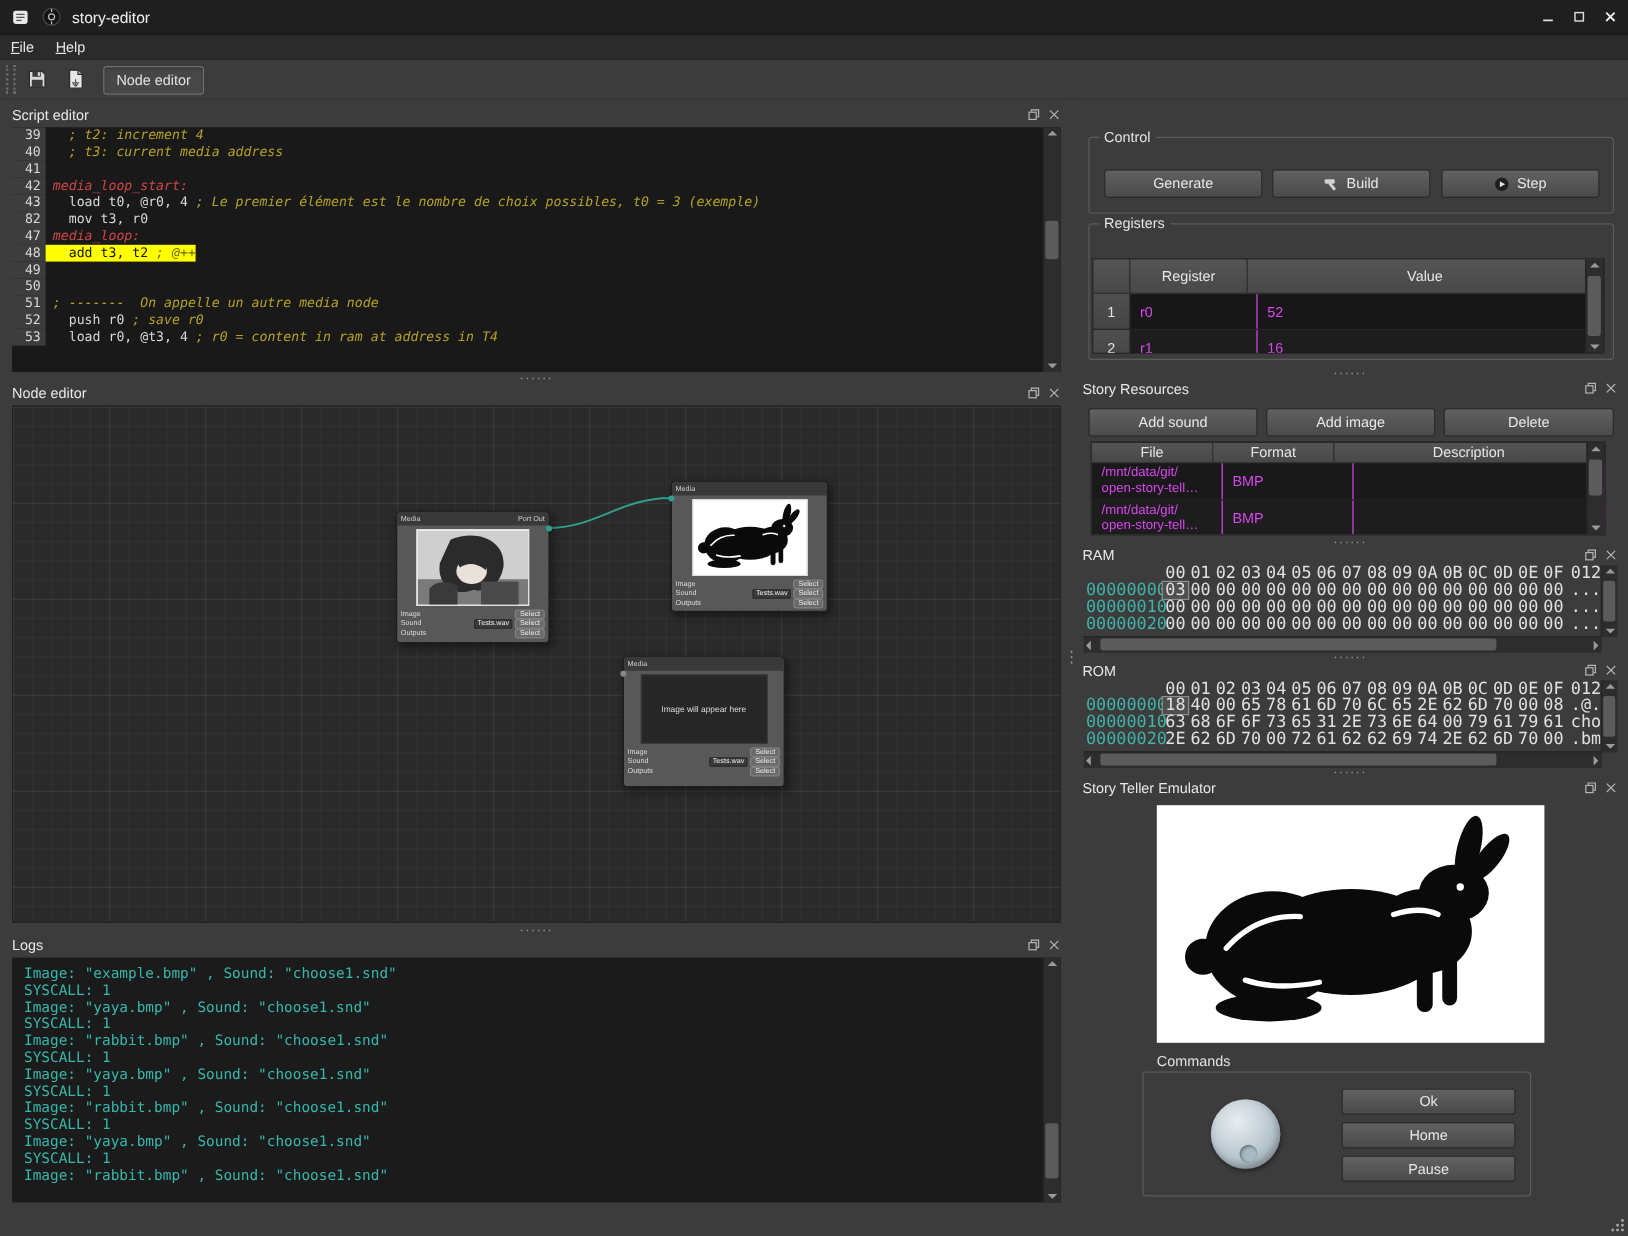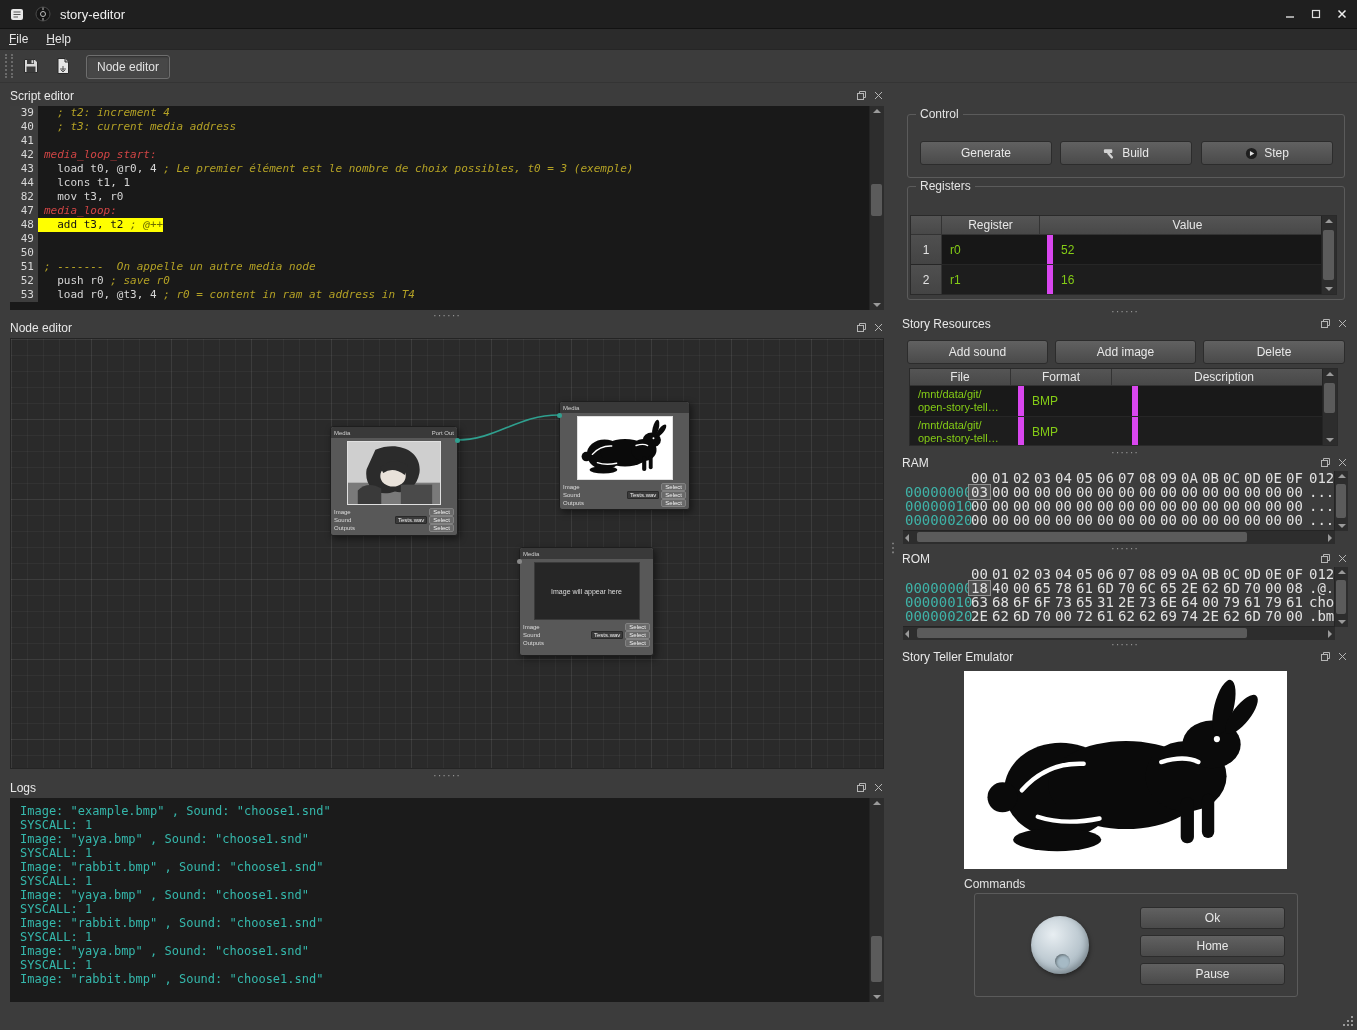--- a/index.html
+++ b/index.html
@@ -73,25 +73,25 @@
   .nr-btn{background:#6a6a6a;border:1px solid #828282;border-radius:2px;padding:0 3px;font-size:6px;color:#f0f0f0;}
   .port{position:absolute;width:5px;height:5px;border-radius:50%;background:#2fa08f;}
   
   .logs-area{position:absolute;left:5px;right:5px;top:20px;bottom:6px;background:#1b1b1b;overflow:hidden;font-family:"DejaVu Sans Mono",monospace;font-size:12px;line-height:14px;color:#35b8ac;padding:6px 0 0 10px;}
   
   .btn{position:absolute;background:linear-gradient(#616161,#4a4a4a);border:1px solid #2c2c2c;border-radius:3px;color:#e8e8e8;display:flex;align-items:center;justify-content:center;gap:6px;}
   .gbox{position:absolute;border:1px solid #5b5b5b;border-radius:3px;}
   .gb-label{position:absolute;top:-8px;left:8px;background:#3c3c3c;padding:0 4px;color:#e4e4e4;}
   
   .tbl{position:absolute;background:#1b1b1b;border:1px solid #2a2a2a;overflow:hidden;}
-  .t-head{display:flex;height:19px;}
+  .t-head{display:flex;height:29px;}
   .t-h{background:linear-gradient(#555,#484848);border-right:1px solid #333;border-bottom:1px solid #333;display:flex;align-items:center;justify-content:center;color:#e6e6e6;flex:none;}
   .t-row{display:flex;border-bottom:1px solid #262626;}
   .t-num{background:linear-gradient(#4f4f4f,#444);border-right:1px solid #333;display:flex;align-items:center;justify-content:center;width:30px;flex:none;}
-  .t-c{display:flex;align-items:center;padding-left:8px;color:#84cc16;border-right:6px solid #d946ef;flex:none;}
+  .t-c{display:flex;align-items:center;padding-left:8px;color:#d946ef;border-right:1px solid #d946ef;flex:none;}
   .file-cell{white-space:pre-line;font-size:11px;line-height:13px;align-items:flex-start;padding-top:2px;}
   
   .hexwrap{position:absolute;left:6px;right:19px;top:17px;height:60px;overflow:hidden;font-family:"DejaVu Sans Mono",monospace;font-size:14px;}
   .hex-row{display:flex;height:14px;line-height:14px;}
   .hex-addr{width:64px;flex:none;padding-left:2px;}
   .hex-acc{color:#3fb3a8;}
   .hex-b{width:21px;flex:none;text-align:center;color:#e0e0e0;}
   .hex-b.sel{background:#4f4f4f;outline:1px solid #8f8f8f;}
   .hex-ascii{margin-left:4px;white-space:pre;color:#e0e0e0;}
   
@@ -190,21 +190,20 @@
         </span>
     </span>
   </header>
   <div class="editor">
     <div>
         <div class="code-line"><span class="gutter">39</span><span class="line-body"><span class="seg-comment">  ; t2: increment 4</span></span></div>
         <div class="code-line"><span class="gutter">40</span><span class="line-body"><span class="seg-comment">  ; t3: current media address</span></span></div>
         <div class="code-line"><span class="gutter">41</span><span class="line-body"></span></div>
         <div class="code-line"><span class="gutter">42</span><span class="line-body"><span class="seg-label">media_loop_start:</span></span></div>
         <div class="code-line"><span class="gutter">43</span><span class="line-body"><span class="seg-code">  load t0, @r0, 4 </span><span class="seg-comment">; Le premier élément est le nombre de choix possibles, t0 = 3 (exemple)</span></span></div>
-        <div class="code-line"><span class="gutter">44</span><span class="line-body"><span class="seg-code">  lcons t1, 1</span></span></div>
         <div class="code-line"><span class="gutter">82</span><span class="line-body"><span class="seg-code">  mov t3, r0</span></span></div>
         <div class="code-line"><span class="gutter">47</span><span class="line-body"><span class="seg-label">media_loop:</span></span></div>
         <div class="code-line"><span class="gutter">48</span><span class="line-body hl"><span class="seg-code-hl">  add t3, t2 </span><span class="seg-comment-hl">; @++</span></span></div>
         <div class="code-line"><span class="gutter">49</span><span class="line-body"></span></div>
         <div class="code-line"><span class="gutter">50</span><span class="line-body"></span></div>
         <div class="code-line"><span class="gutter">51</span><span class="line-body"><span class="seg-comment">; -------  On appelle un autre media node</span></span></div>
         <div class="code-line"><span class="gutter">52</span><span class="line-body"><span class="seg-code">  push r0 </span><span class="seg-comment">; save r0</span></span></div>
         <div class="code-line"><span class="gutter">53</span><span class="line-body"><span class="seg-code">  load r0, @t3, 4 </span><span class="seg-comment">; r0 = content in ram at address in T4</span></span></div>
       </div>
     <div class="vscroll">
@@ -762,21 +761,21 @@
         <path d="M52,128 Q80,96 122,98"></path>
           <path d="M70,158 Q100,168 140,160"></path>
           <path d="M210,96 Q236,88 252,96"></path>
       </g>
       <circle cx="273" cy="70" r="3.5" fill="#fff"></circle>
     </svg>
   </div>
 
   <div style="position:absolute;left:67px;top:230px;">Commands</div>
 
-  <div class="gbox" style="left:77px;top:246px;width:322px;height:102px;">
+  <div class="gbox" style="left:55px;top:246px;width:322px;height:102px;">
     <div class="knob" style="left:56px;top:22px;">
       <div class="knob-dot"></div>
     </div>
     <div class="btn" style="left:165px;top:13px;width:143px;height:20px;">
         <span>Ok</span>
       </div>
     <div class="btn" style="left:165px;top:41px;width:143px;height:20px;">
         <span>Home</span>
       </div>
     <div class="btn" style="left:165px;top:69px;width:143px;height:20px;">

